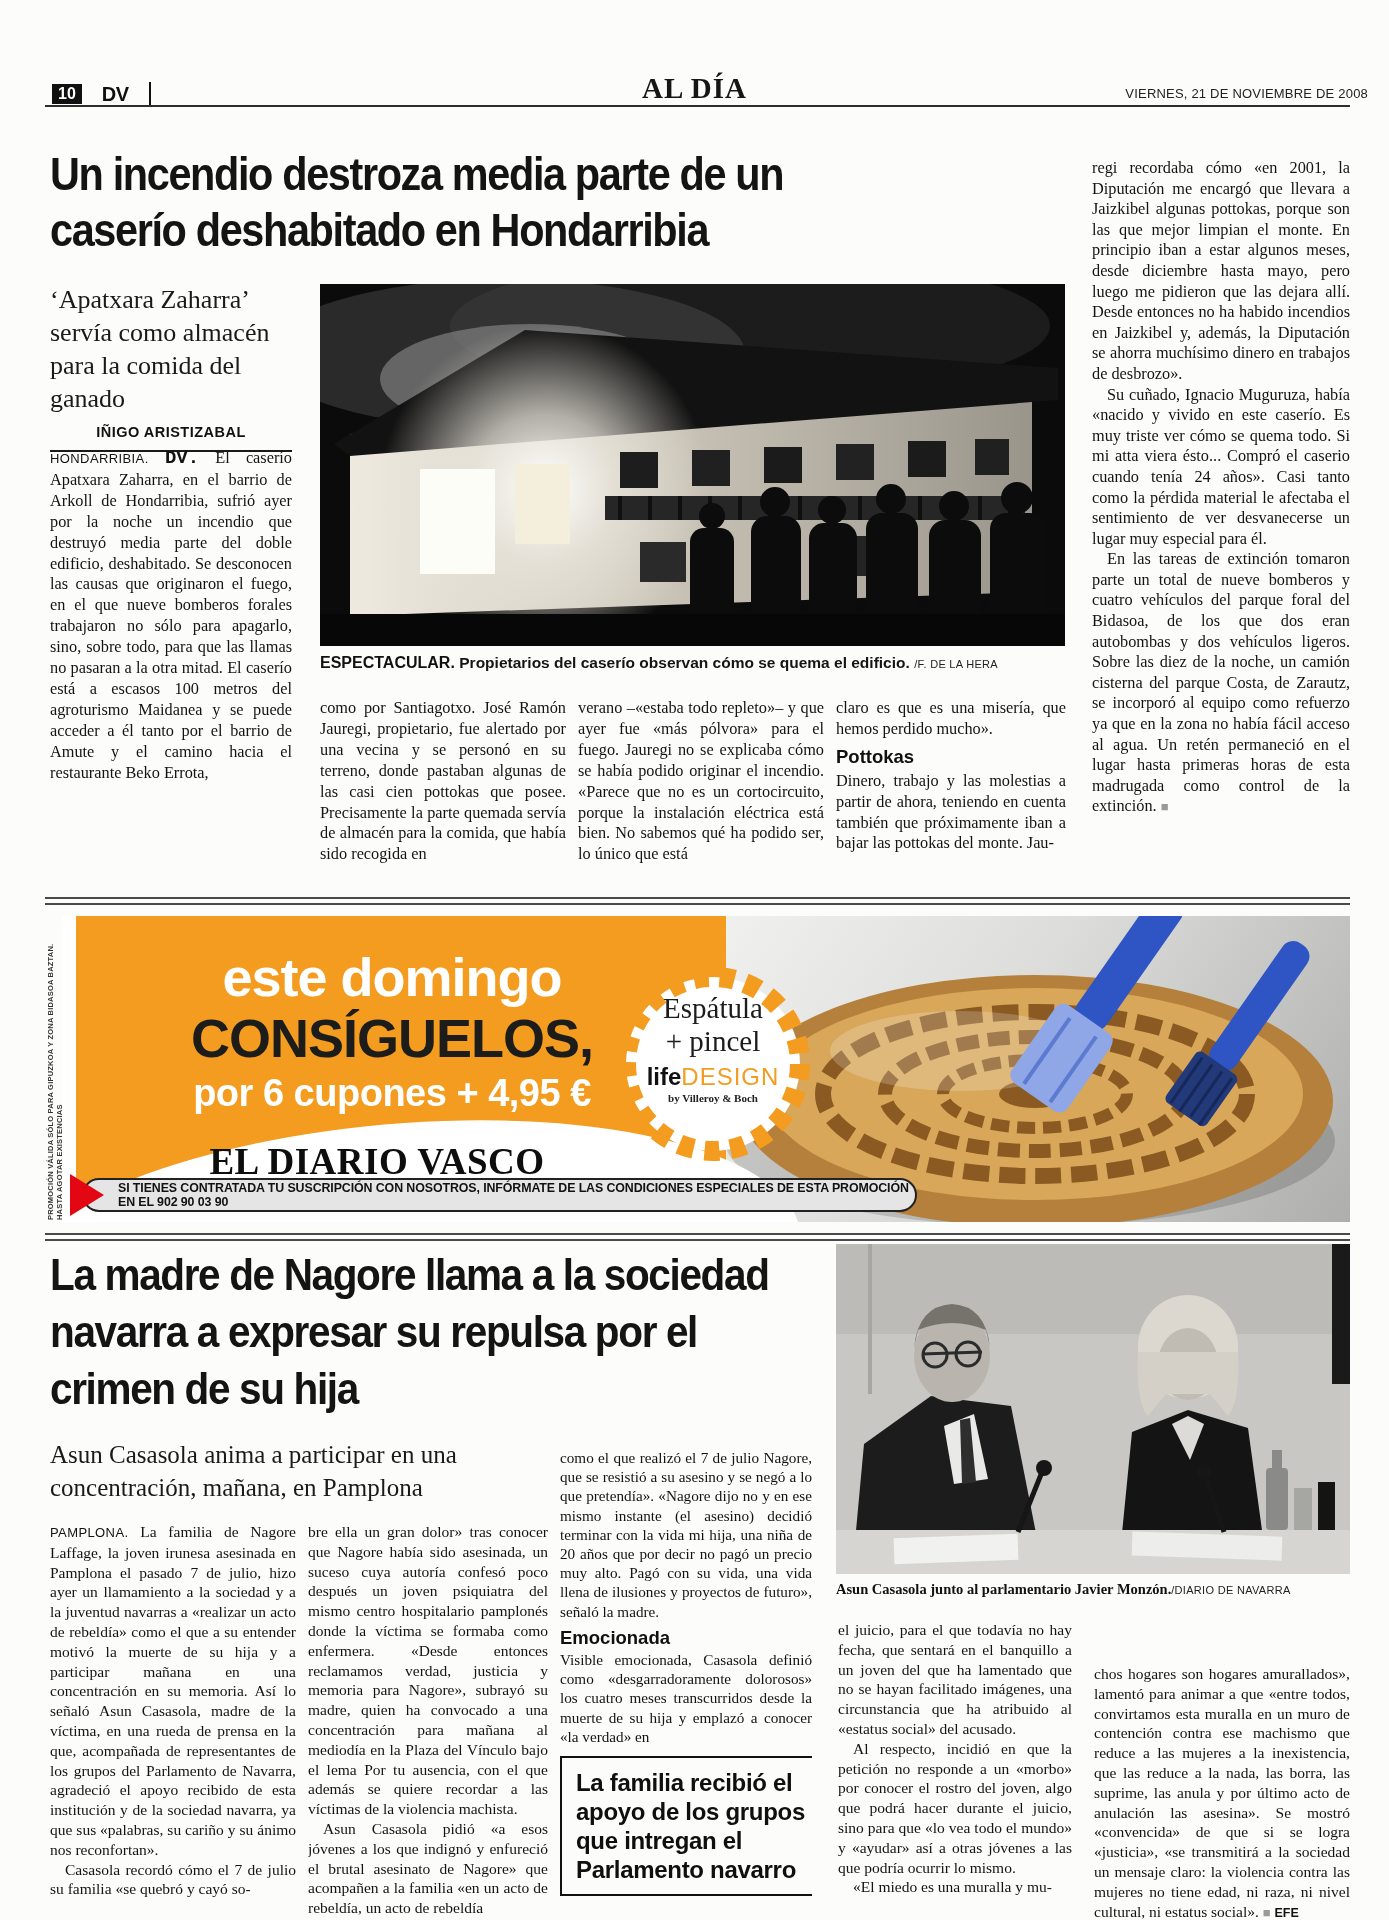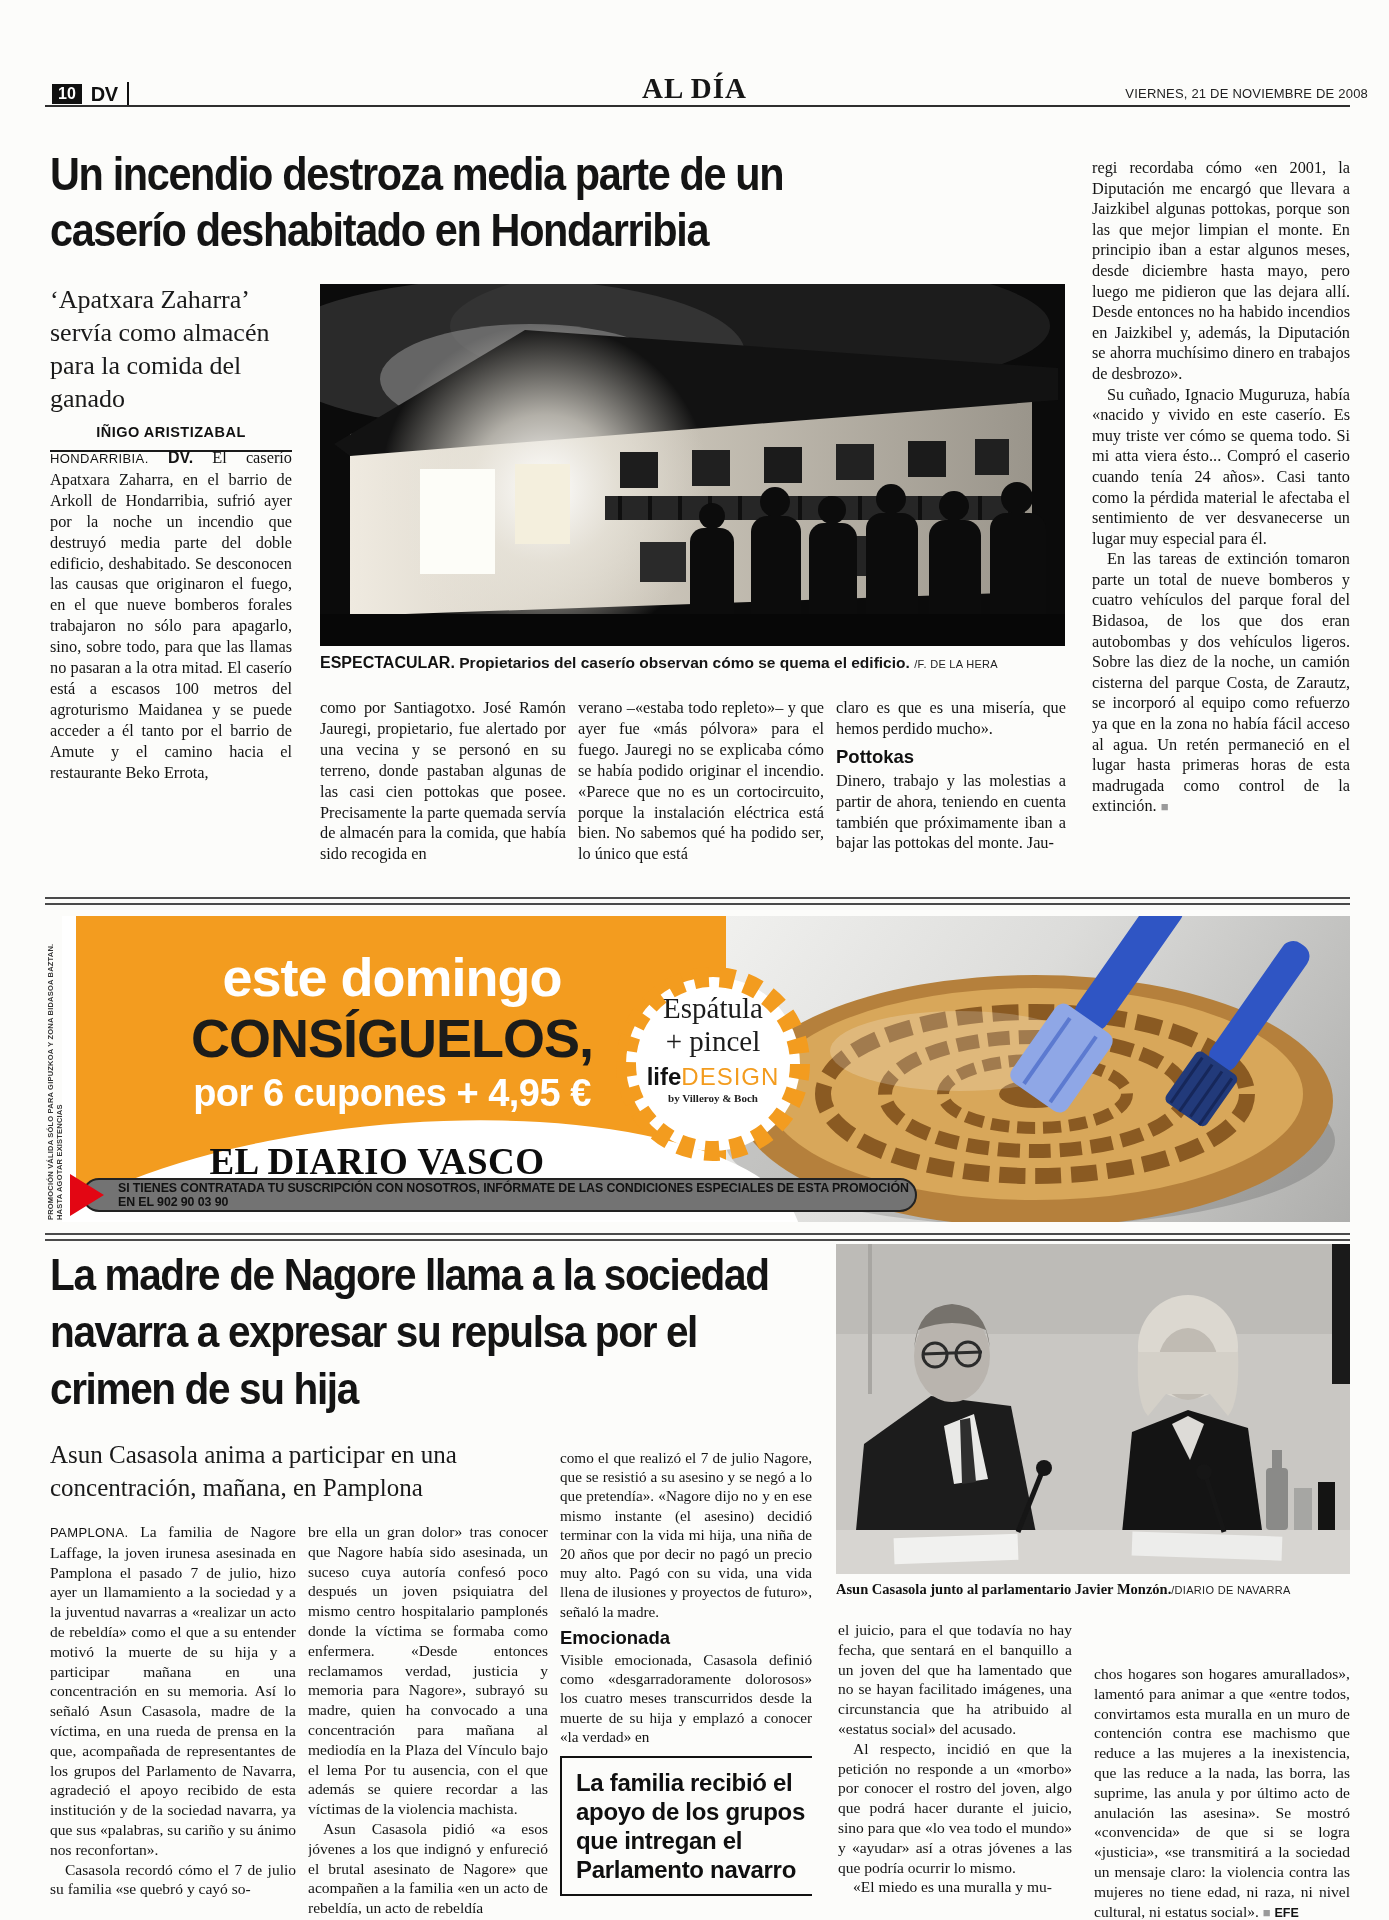--- a/index.html
+++ b/index.html
@@ -2,21 +2,21 @@
 <html lang="es"><head>
 <meta charset="utf-8">
 <style>
   html,body{margin:0;padding:0;background:#888;}
   #page{position:relative;width:1389px;height:1920px;background:#fcfcfa;overflow:hidden;
         font-family:"Liberation Sans",sans-serif;color:#151515;}
   .abs{position:absolute;}
 
   
   #hdr-rule{left:45px;top:105px;width:1305px;border-top:2px solid #2e2e2e;}
-  #hdr-left{left:52px;top:82px;display:flex;align-items:center;gap:9px;}
+  #hdr-left{left:52px;top:82px;display:flex;align-items:center;gap:20px;}
   #pagenum{background:#101010;color:#fff;font-weight:700;font-size:16px;padding:2px 6px;line-height:1;}
   #brand{font-weight:800;font-size:20px;letter-spacing:-.5px;color:#101010;}
   #brandbar{width:2px;height:24px;background:#101010;}
   #section-title{left:0;right:0;top:72px;text-align:center;font-family:"Liberation Serif",serif;
         font-weight:700;font-size:29px;letter-spacing:1px;color:#161616;}
   #hdr-date{right:21px;top:86px;font-size:13px;letter-spacing:.2px;color:#222;font-weight:500;}
 
   
   .headline{font-weight:700;color:#141414;letter-spacing:-1.5px;transform:scaleX(.9);transform-origin:0 0;}
   #fire-headline{left:50px;top:146px;width:905px;font-size:46px;line-height:56px;}
@@ -27,21 +27,21 @@
   #fire-byline{left:50px;top:424px;width:242px;text-align:center;font-weight:700;font-size:14.5px;
         letter-spacing:.5px;border-bottom:2px solid #1a1a1a;padding-bottom:10px;color:#111;}
 
   
   .bodycol{font-family:"Liberation Serif",serif;text-align:justify;color:#131313;overflow:hidden;}
   .bodycol p{margin:0;}
   .indent{text-indent:15px;}
   .bcol{font-size:16.3px;line-height:20.9px;}
   .ncol{font-size:15.5px;line-height:19.8px;}
   .dl{font-family:"Liberation Sans",sans-serif;font-size:13px;letter-spacing:.4px;}
-  .ag{font-family:Liberation Sans, sans-serif;font-weight:700;font-size:16px;}
+  .ag{font-family:Liberation Mono, monospace;font-weight:700;font-size:19px;}
   .subhd{font-family:"Liberation Sans",sans-serif;font-weight:700;font-size:18.5px;
          text-align:left;margin:7px 0 3px 0;color:#101010;}
   .endmark{color:#9a9a9a;font-size:13px;}
   .agency-credit{font-family:"Liberation Sans",sans-serif;font-weight:700;font-size:12.5px;}
 
   #fire-c1{left:50px;top:448px;width:242px;height:430px;}
   #fire-c2{left:320px;top:698px;width:246px;height:182px;}
   #fire-c3{left:578px;top:698px;width:246px;height:182px;}
   #fire-c4{left:836px;top:698px;width:230px;height:184px;}
   #fire-c5{left:1092px;top:158px;width:258px;height:720px;line-height:20.6px;}
@@ -87,21 +87,21 @@
   #ad-badge{position:absolute;left:545px;top:42px;width:212px;height:212px;z-index:5;}
   #ad-badge-text{position:absolute;left:22px;top:34px;width:168px;text-align:center;}
   .badge-espatula{font-family:"Liberation Serif",serif;font-size:29px;line-height:33px;color:#1c1c1c;}
   .badge-brand{margin-top:6px;font-size:24px;line-height:26px;letter-spacing:0;}
   .brand-life{font-weight:800;color:#111;}
   .brand-design{font-weight:300;color:#F39C1F;letter-spacing:1px;}
   .badge-by{font-family:"Liberation Serif",serif;font-weight:700;font-size:11px;margin-top:2px;color:#222;}
   #ad-edv{position:absolute;left:100px;top:224px;width:430px;text-align:center;z-index:6;}
   #ad-edv-name{font-family:"Liberation Serif",serif;font-weight:700;font-size:37px;letter-spacing:.5px;color:#0d0d0d;}
   #ad-edv-bar{width:400px;height:7px;background:#E30613;margin:3px auto 0 auto;}
-  #ad-strip{position:absolute;left:20px;top:262px;width:835px;height:34px;background:#737373;
+  #ad-strip{position:absolute;left:20px;top:262px;width:835px;height:34px;background:#e5e5e5;
         border:2px solid #222;border-radius:18px;display:flex;align-items:center;padding-left:34px;
         box-sizing:border-box;z-index:7;font-size:12.4px;font-weight:600;letter-spacing:-.1px;color:#111;}
   #ad-flag{position:absolute;left:8px;top:258px;width:0;height:0;z-index:8;
         border-top:21px solid transparent;border-bottom:21px solid transparent;border-left:34px solid #E30613;}
 </style>
 </head>
 <body>
 
 <div id="page">
 

